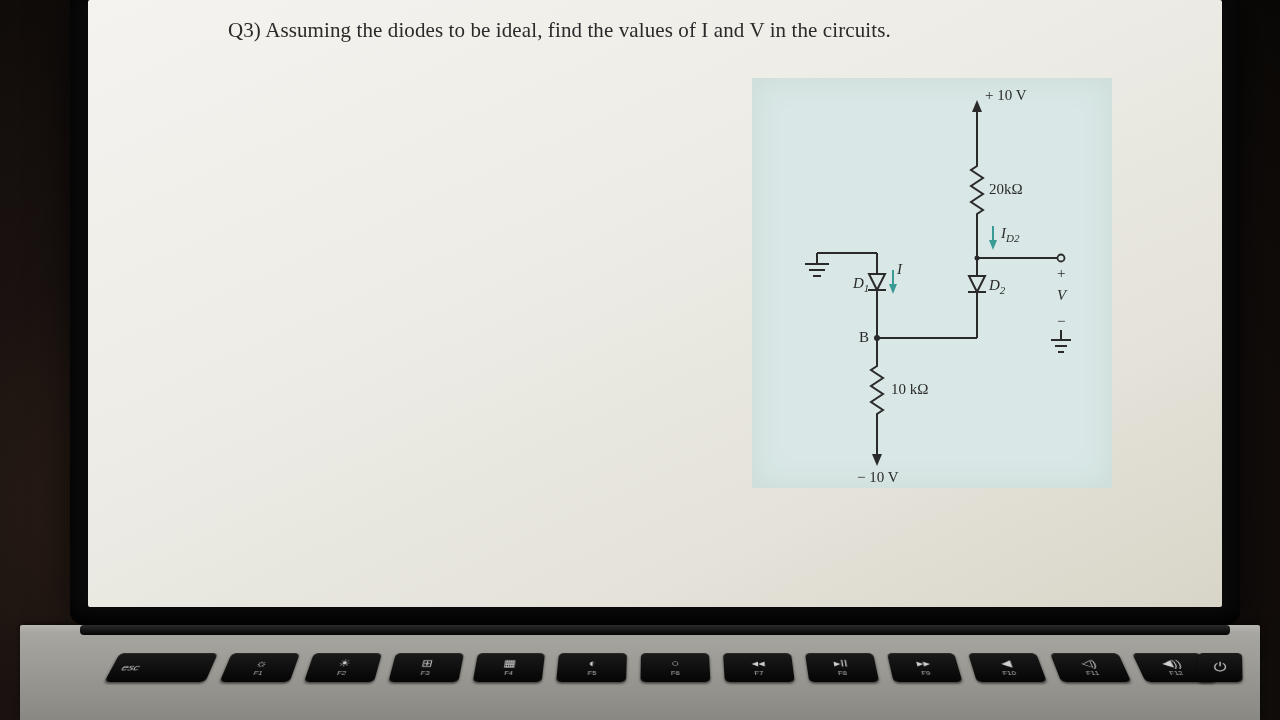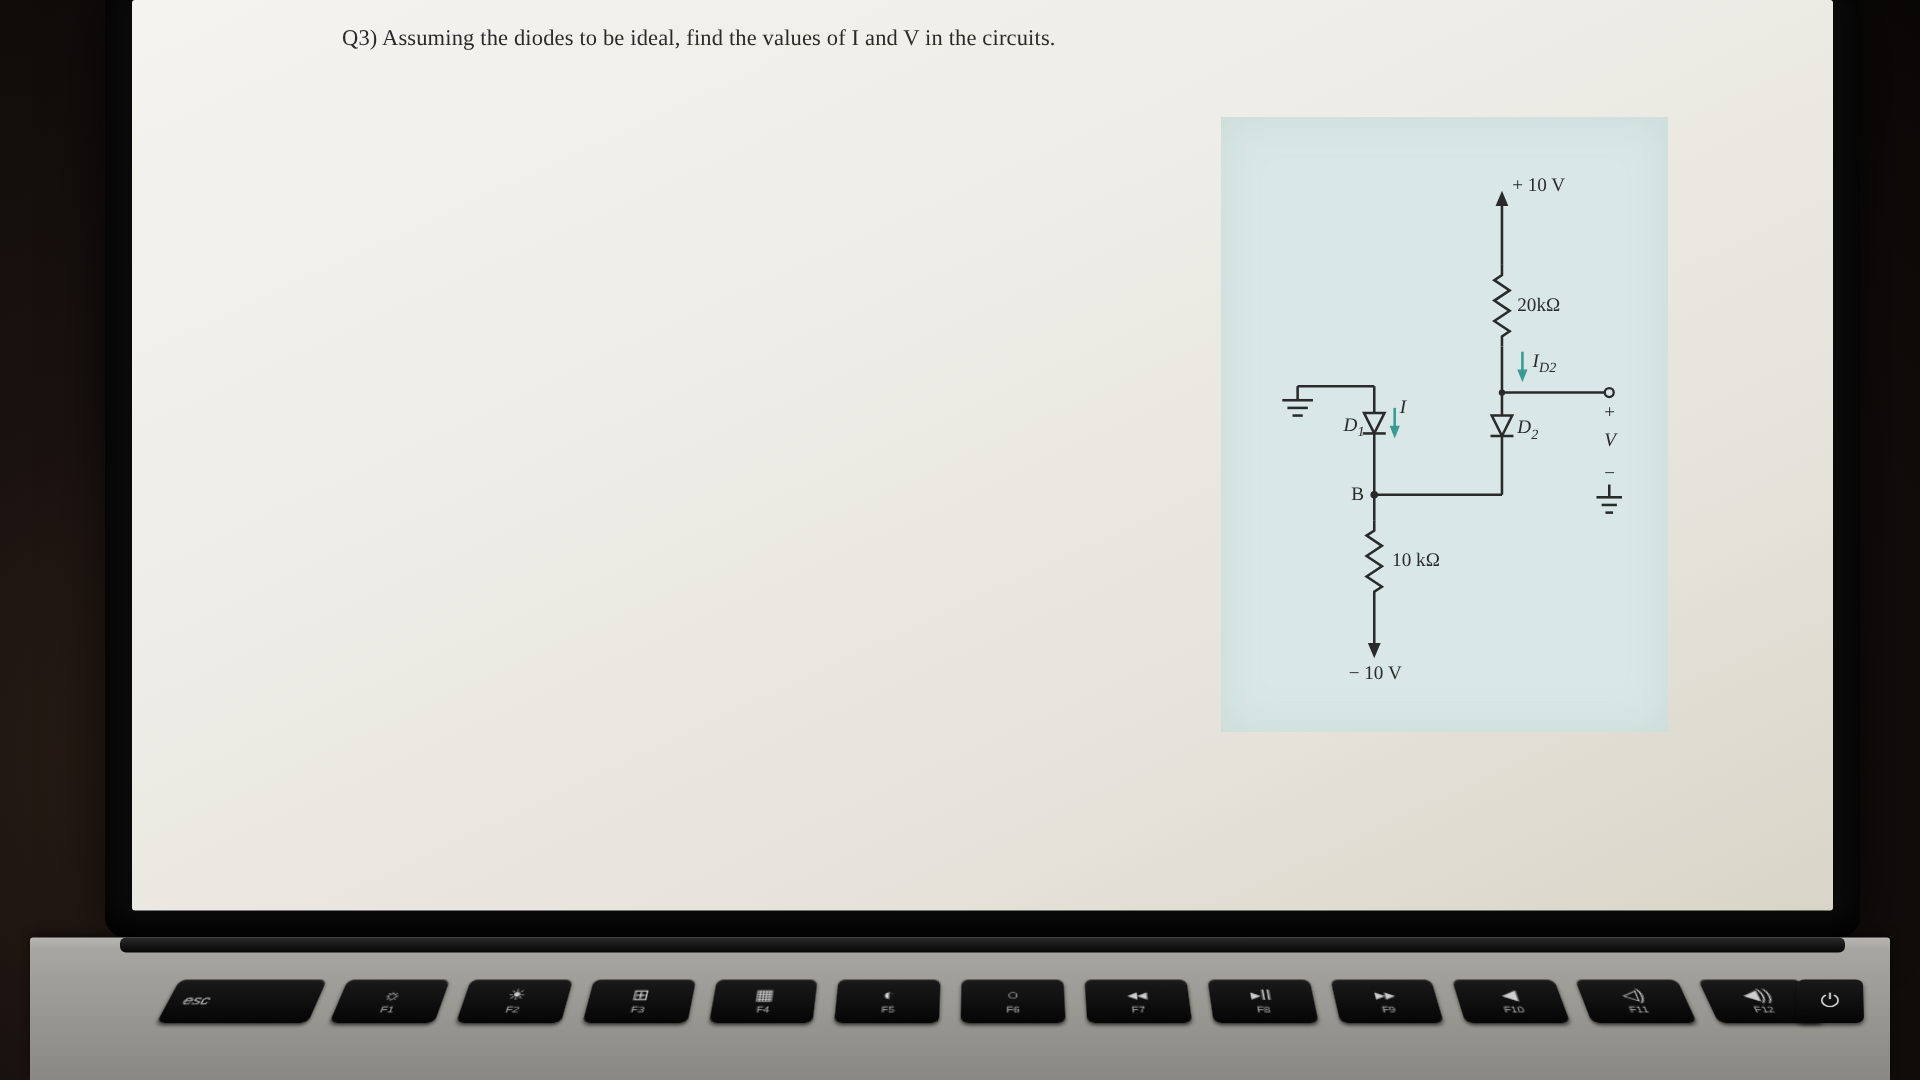--- a/index.html
+++ b/index.html
@@ -1,22 +1,22 @@
 <!DOCTYPE html>
 <html><head>
 <meta charset="utf-8">
 <style>
 html,body{margin:0;padding:0;width:1280px;height:720px;overflow:hidden;font-family:Georgia,'Times New Roman',serif;background:#1a1410}
 .desk{position:absolute;inset:0;background:radial-gradient(ellipse at 30% 70%,#3a2a1a 0%,#1a1210 40%,#0a0806 100%)}
 .laptop{position:absolute;left:20px;right:20px;top:0;bottom:0}
 .bezel{position:absolute;left:50px;right:20px;top:0;bottom:95px;background:#0a0a0a;border-radius:0 0 14px 14px;box-shadow:0 0 40px rgba(0,0,0,.7),inset 0 -8px 20px rgba(0,0,0,.9)}
 .screen{position:absolute;left:18px;right:18px;top:0;bottom:18px;background:linear-gradient(155deg,#f4f3ef 0%,#edece6 40%,#e4e2d9 75%,#d8d5c8 100%);border-radius:2px;overflow:hidden}
 .content{position:absolute;left:140px;right:100px;top:18px;bottom:0}
-.question{font-size:15px;color:#2a2a2a;letter-spacing:.1px}
-.figure{position:absolute;right:10px;top:60px;width:298px;height:410px;background:#d9e8e6;box-shadow:inset 0 0 30px rgba(120,140,130,.15)}
+.question{font-size:21px;color:#2a2a2a;letter-spacing:.1px}
+.figure{position:absolute;right:10px;top:60px;width:360px;height:410px;background:#d9e8e6;box-shadow:inset 0 0 30px rgba(120,140,130,.15)}
 svg.circ{position:absolute;inset:0;width:100%;height:100%}
 .wire{stroke:#2a2a2a;stroke-width:2;fill:none}
 .lbl{font-family:'Times New Roman',serif;font-size:15px;fill:#2a2a2a}
 .lbl-sm{font-size:11px}
 .ital{font-style:italic}
 .teal{stroke:#3a9a95;fill:none;stroke-width:2}
 .tealf{fill:#3a9a95}
 .kbd-deck{position:absolute;left:0;right:0;bottom:0;height:95px;background:linear-gradient(180deg,#b8b6b0 0%,#a8a6a0 8%,#8a8882 100%);border-radius:2px 2px 0 0;box-shadow:0 -2px 6px rgba(0,0,0,.5)}
 .hinge{position:absolute;left:60px;right:30px;top:0;height:10px;background:linear-gradient(#2a2a2a,#050505);border-radius:4px}
 .keys{position:absolute;left:100px;right:60px;top:28px;height:50px;display:flex;gap:14px;align-items:flex-start;transform:perspective(900px) rotateX(42deg);transform-origin:top}

